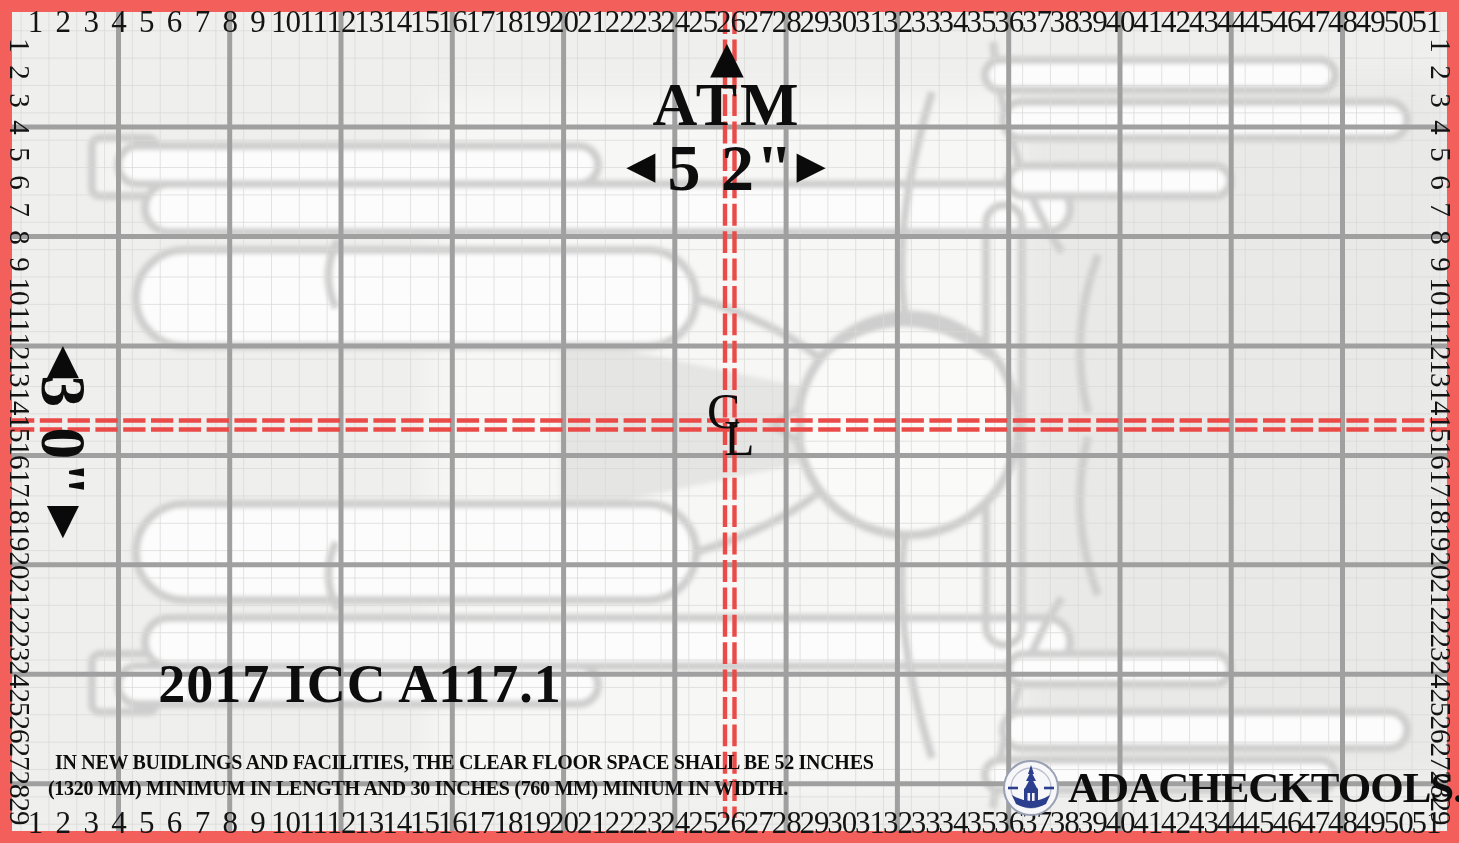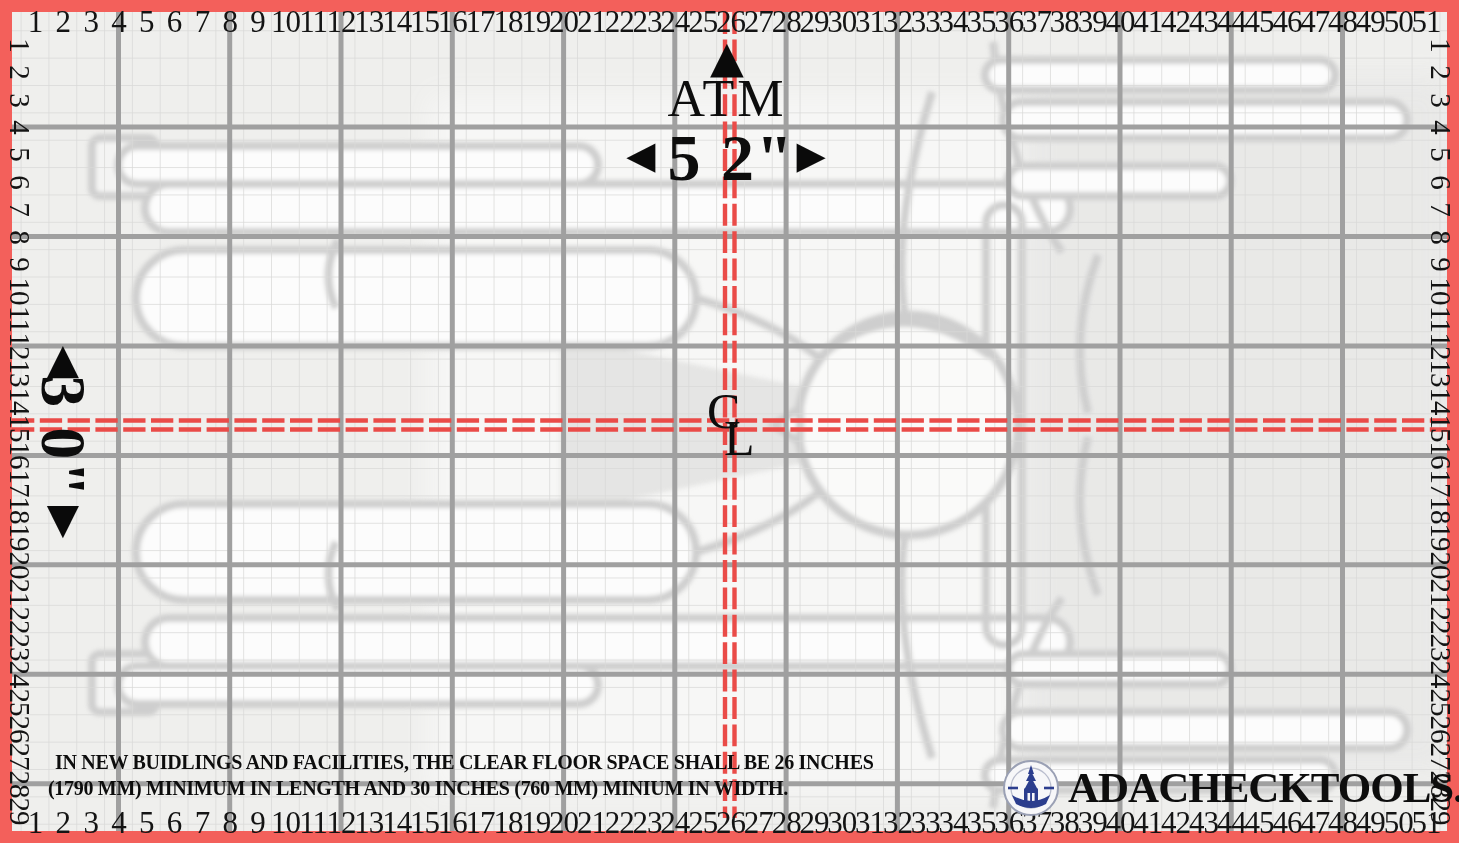--- a/index.html
+++ b/index.html
@@ -12,21 +12,21 @@
   
   .rnum{
     position:absolute;font-size:31px;line-height:1;color:#141414;
     transform:translate(-50%,-50%);white-space:nowrap;letter-spacing:-1px;
   }
   .rnum.side{transform:translate(-50%,-50%) rotate(90deg);font-size:29px;}
   
   .dim-top{position:absolute;left:727px;top:38px;transform:translateX(-50%);text-align:center;}
   .arrow{font-family:"DejaVu Sans",sans-serif;color:#0a0a0a;}
   .arrow.up{display:block;font-size:44px;line-height:.85;}
-  .atm{display:block;font-size:52px;font-weight:normal;letter-spacing:3px;line-height:1.0;margin-top:-2px;}
+  .atm{display:block;font-size:62px;font-weight:bold;letter-spacing:3px;line-height:1.0;margin-top:-2px;}
   .dim52{display:block;font-size:66px;font-weight:bold;letter-spacing:2px;line-height:1.0;margin-top:0px;white-space:nowrap;}
   .dim52 .arrow{font-size:38px;vertical-align:12px;}
   .dim52 .lft{margin-right:10px;}
   .dim52 .rgt{margin-left:2px;}
   
   .dim-left-up{position:absolute;left:63px;top:358px;transform:translate(-50%,-50%);font-size:42px;}
   .dim-left-dn{position:absolute;left:63px;top:518px;transform:translate(-50%,-50%);font-size:42px;}
   .dim30{
     position:absolute;left:63px;top:437px;transform:translate(-50%,-50%) rotate(90deg);
     font-size:64px;font-weight:bold;letter-spacing:2px;white-space:nowrap;line-height:1;
@@ -331,22 +331,23 @@
     <span class="dim52"><span class="arrow lft">◀</span><span>5 2"</span><span class="arrow rgt">▶</span></span>
   </div>
 
   <span class="dim-left-up arrow">▲</span>
   <span class="dim30">3 0"</span>
   <span class="dim-left-dn arrow">▼</span>
 
   <span class="cl-c">C</span>
   <span class="cl-l">L</span>
 
-  <div class="t3">IN NEW BUIDLINGS AND FACILITIES, THE CLEAR FLOOR SPACE SHALL BE 26 INCHES</div>
-  <div class="t4">(1790 MM) MINIMUM IN LENGTH AND 30 INCHES (760 MM) MINIUM IN WIDTH.</div>
+  <div class="t1">2017 ICC A117.1</div>
+  <div class="t3">IN NEW BUIDLINGS AND FACILITIES, THE CLEAR FLOOR SPACE SHALL BE 52 INCHES</div>
+  <div class="t4">(1320 MM) MINIMUM IN LENGTH AND 30 INCHES (760 MM) MINIUM IN WIDTH.</div>
 
   <svg class="logo" viewBox="0 0 62 62">
     <circle cx="31" cy="31" r="27" fill="#f7f7f9" stroke="#9aa0b4" stroke-width="2"></circle>
     <circle cx="31" cy="31" r="20" fill="none" stroke="#b9bdcd" stroke-width="1.3"></circle>
     <g fill="#2c3e8e">
       <polygon points="31,8 34,17 28,17"></polygon>
       <polygon points="31,14 36,24 26,24"></polygon>
       <polygon points="31,20 38,33 24,33"></polygon>
       <rect x="24" y="31" width="14" height="14" rx="1.5"></rect>
       <rect x="27.5" y="36" width="2.6" height="9" fill="#f7f7f9"></rect>

